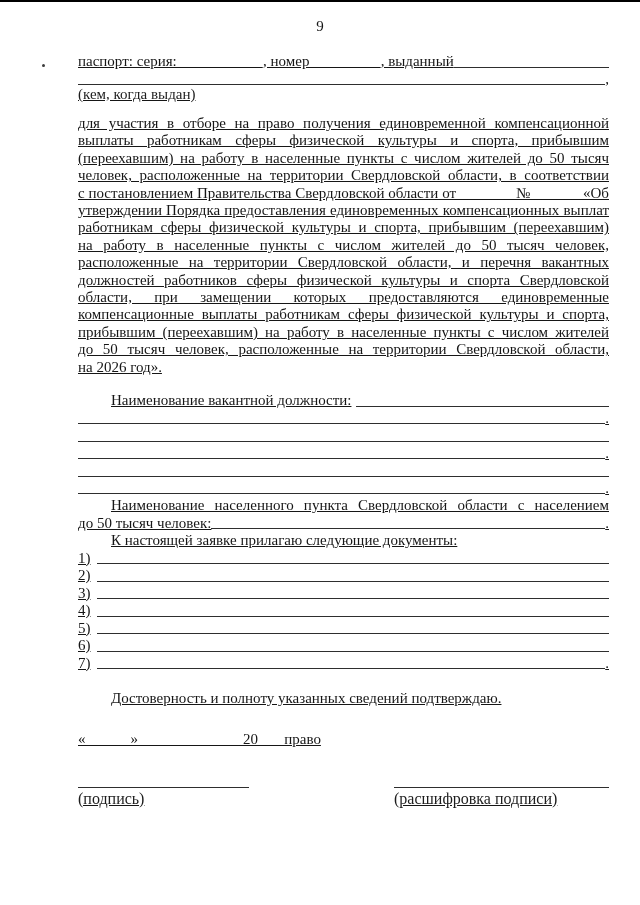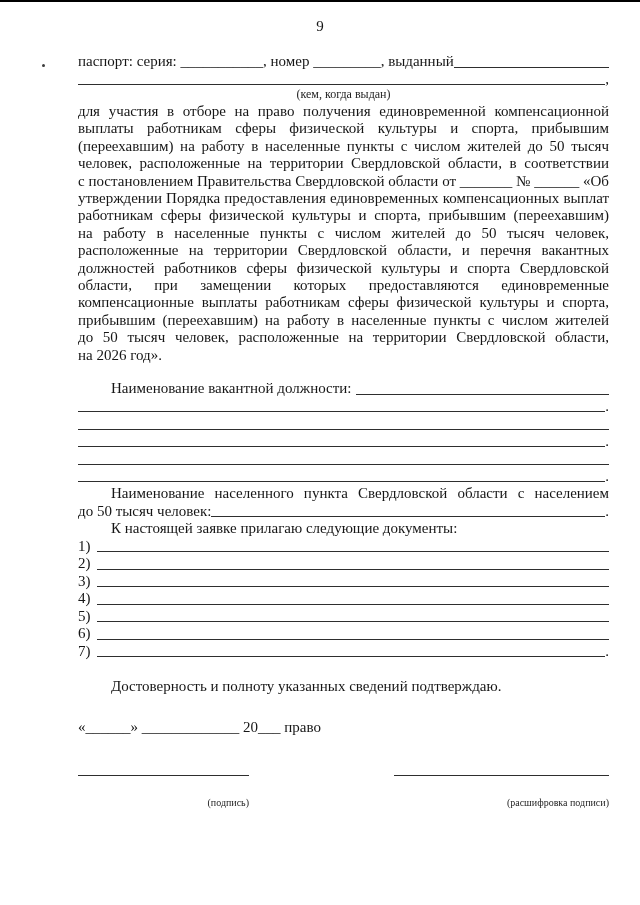--- a/index.html
+++ b/index.html
@@ -8,45 +8,45 @@
     width:640px; height:905px;
     background:#ffffff;
     font-family:"Liberation Serif", serif;
     font-size:15px;
     color:#161616;
     box-sizing:border-box;
     border-top:2px solid #000;
     overflow:hidden;
   }
   .pnum { padding-top:15px; text-align:center; height:18px; line-height:18px; }
-  .content { margin-left:78px; margin-right:31px; }
+  .content { margin-left:78px; margin-right:31px;text-decoration:underline; }
   .row { display:flex; align-items:baseline; line-height:17.5px; height:17.5px; }
   .row span { white-space:pre; }
   .blank { flex:1 1 auto; align-self:stretch; position:relative; min-width:14px; }
   .blank::after {
     content:""; position:absolute; left:0; right:0; bottom:3px;
     border-bottom:1.4px solid #2e2e2e;
   }
   .ml5 { margin-left:5px; }
   .ml6 { margin-left:6px; }
   .pl { padding-left:33px; }
   .indent { text-indent:33px; }
-  .caption { font-size:12px; line-height:13px; height:13px; text-align:center; color:#1d1d1d; }
-  .para { text-align:justify; line-height:17.4px; margin-top:2px; }
+  .caption { font-size:15px; line-height:13px; height:13px; text-align:left; color:#1d1d1d; }
+  .para { text-align:justify; line-height:17.4px; margin-top:14px; }
   .jlast { text-align:justify; text-align-last:justify; line-height:17.5px; height:17.5px; overflow:hidden; }
   .mt16 { margin-top:16px; }
   .mt14 { margin-top:18px; }
   .mt18 { margin-top:18px; }
   .block { line-height:17.5px; }
   .date { margin-top:22px; line-height:18px; }
   .sig-row { display:flex; margin-top:30px; }
   .sig-left { width:171px; }
   .sig-right { width:215px; margin-left:auto; }
   .sig-line { height:9px; border-bottom:1.4px solid #2e2e2e; }
-  .sig-cap { font-size:10px; line-height:13px; text-align:right; margin-top:20px; color:#1d1d1d; }
+  .sig-cap { font-size:16px; line-height:13px; text-align:left; margin-top:4px; color:#1d1d1d; }
   .artifact { position:absolute; left:42px; top:62px; width:3px; height:3px; background:#3c3c3c; border-radius:50%; }
 </style>
 </head>
 <body>
 
 <div class="page">
   <div class="artifact"></div>
 
   <div class="pnum">9</div>
 

